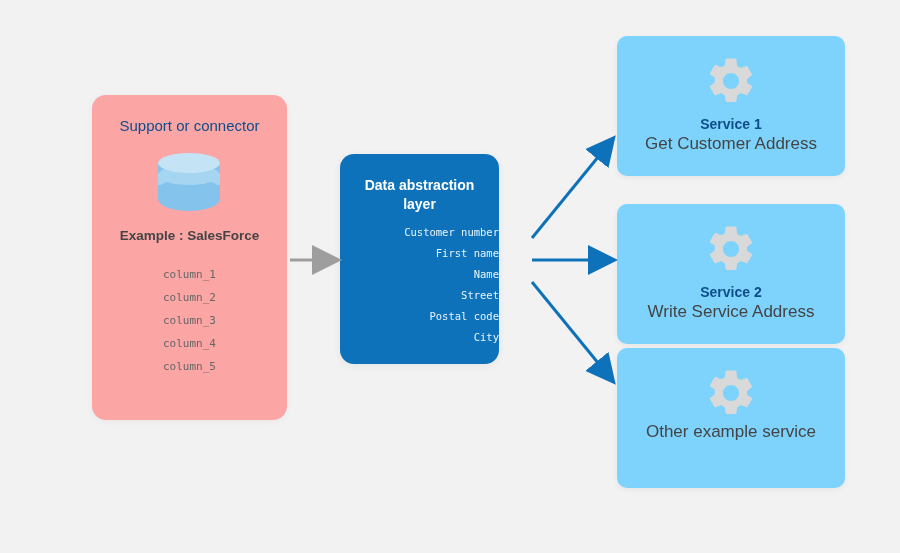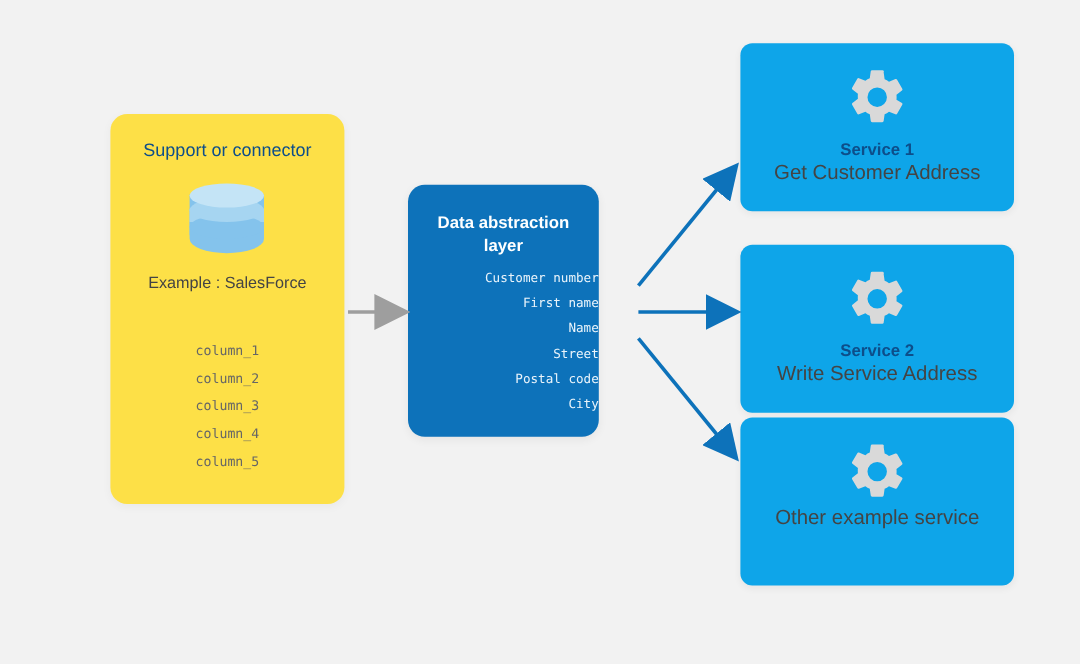--- a/index.html
+++ b/index.html
@@ -15,61 +15,61 @@
     width:900px; height:553px;
     background:var(--grey-bg);
     font-family:"Segoe UI","Helvetica Neue",Arial,sans-serif;
     position:relative; overflow:hidden;
   }
 
   
   .src-card {
     position:absolute; left:92px; top:95px;
     width:195px; height:325px;
-    background:#fde047; border-radius:14px;
+    background:#fca5a5; border-radius:14px;
     box-shadow:0 2px 8px rgba(0,0,0,.04);
   }
   .src-title {
     text-align:center; margin-top:22px;
     color:var(--blue-txt); font-size:15px;
   }
   .cyl { position:absolute; left:66px; top:58px; width:62px; height:58px; }
   .cyl-body { position:absolute; left:0; right:0; bottom:0; top:9px;
               background:#84c3ec; border-radius:0 0 31px 31px/0 0 12px 12px;}
   .cyl-body::after{content:"";position:absolute;left:0;right:0;top:12px;height:22px;
               background:linear-gradient(#a6d5f1 0 50%,#84c3ec 50% 100%);} 
   .cyl-top { position:absolute; left:0; right:0; top:0; height:20px;
              background:#c4e4f6; border-radius:50%; }
   .cyl-mid1{position:absolute;left:0;right:0;top:12px;height:20px;background:#a6d5f1;border-radius:50%;}
   .cyl-mid2{position:absolute;left:0;right:0;top:26px;height:20px;background:#84c3ec;border-radius:50%;}
 
   .src-sub { position:absolute; top:133px; left:0; right:0; text-align:center;
-             color:var(--card-txt); font-size:13.5px;}
+             color:var(--card-txt); font-size:13.5px;font-weight:bold;}
   .src-cols { position:absolute; top:168px; left:0; right:0; text-align:center;
               font-family:Menlo,Consolas,monospace; font-size:11px; color:var(--mono-grey);
-              line-height:2.1;margin-top:18px;}
+              line-height:2.1;}
 
   
   .mid-card {
     position:absolute; left:340px; top:154px;
     width:159px; height:210px;
     background:var(--blue); color:#fff;
     border-radius:14px;
     box-shadow:0 2px 8px rgba(0,0,0,.06);
   }
   .mid-title { text-align:center; margin:22px 22px 8px;
                font-size:14px; font-weight:600; line-height:1.35;}
   .mid-fields { text-align:right; font-family:Menlo,Consolas,monospace;
                 font-size:10.5px; line-height:2.0; color:#eaf4fb;}
 
   
   .svc-card {
     position:absolute; right:55px;
     width:228px; height:140px;
-    background:#0ea5e9; border-radius:10px;
+    background:#7dd3fc; border-radius:10px;
     box-shadow:0 2px 6px rgba(0,0,0,.05);
     text-align:center;
   }
   .svc1 { top:36px; }
   .svc2 { top:204px; }
   .svc3 { top:348px; }
   .svc-name { margin-top:8px; color:var(--blue-txt); font-size:14px; font-weight:600;}
   .svc-desc { color:var(--card-txt); font-size:17px; margin-top:2px;}
 
   

